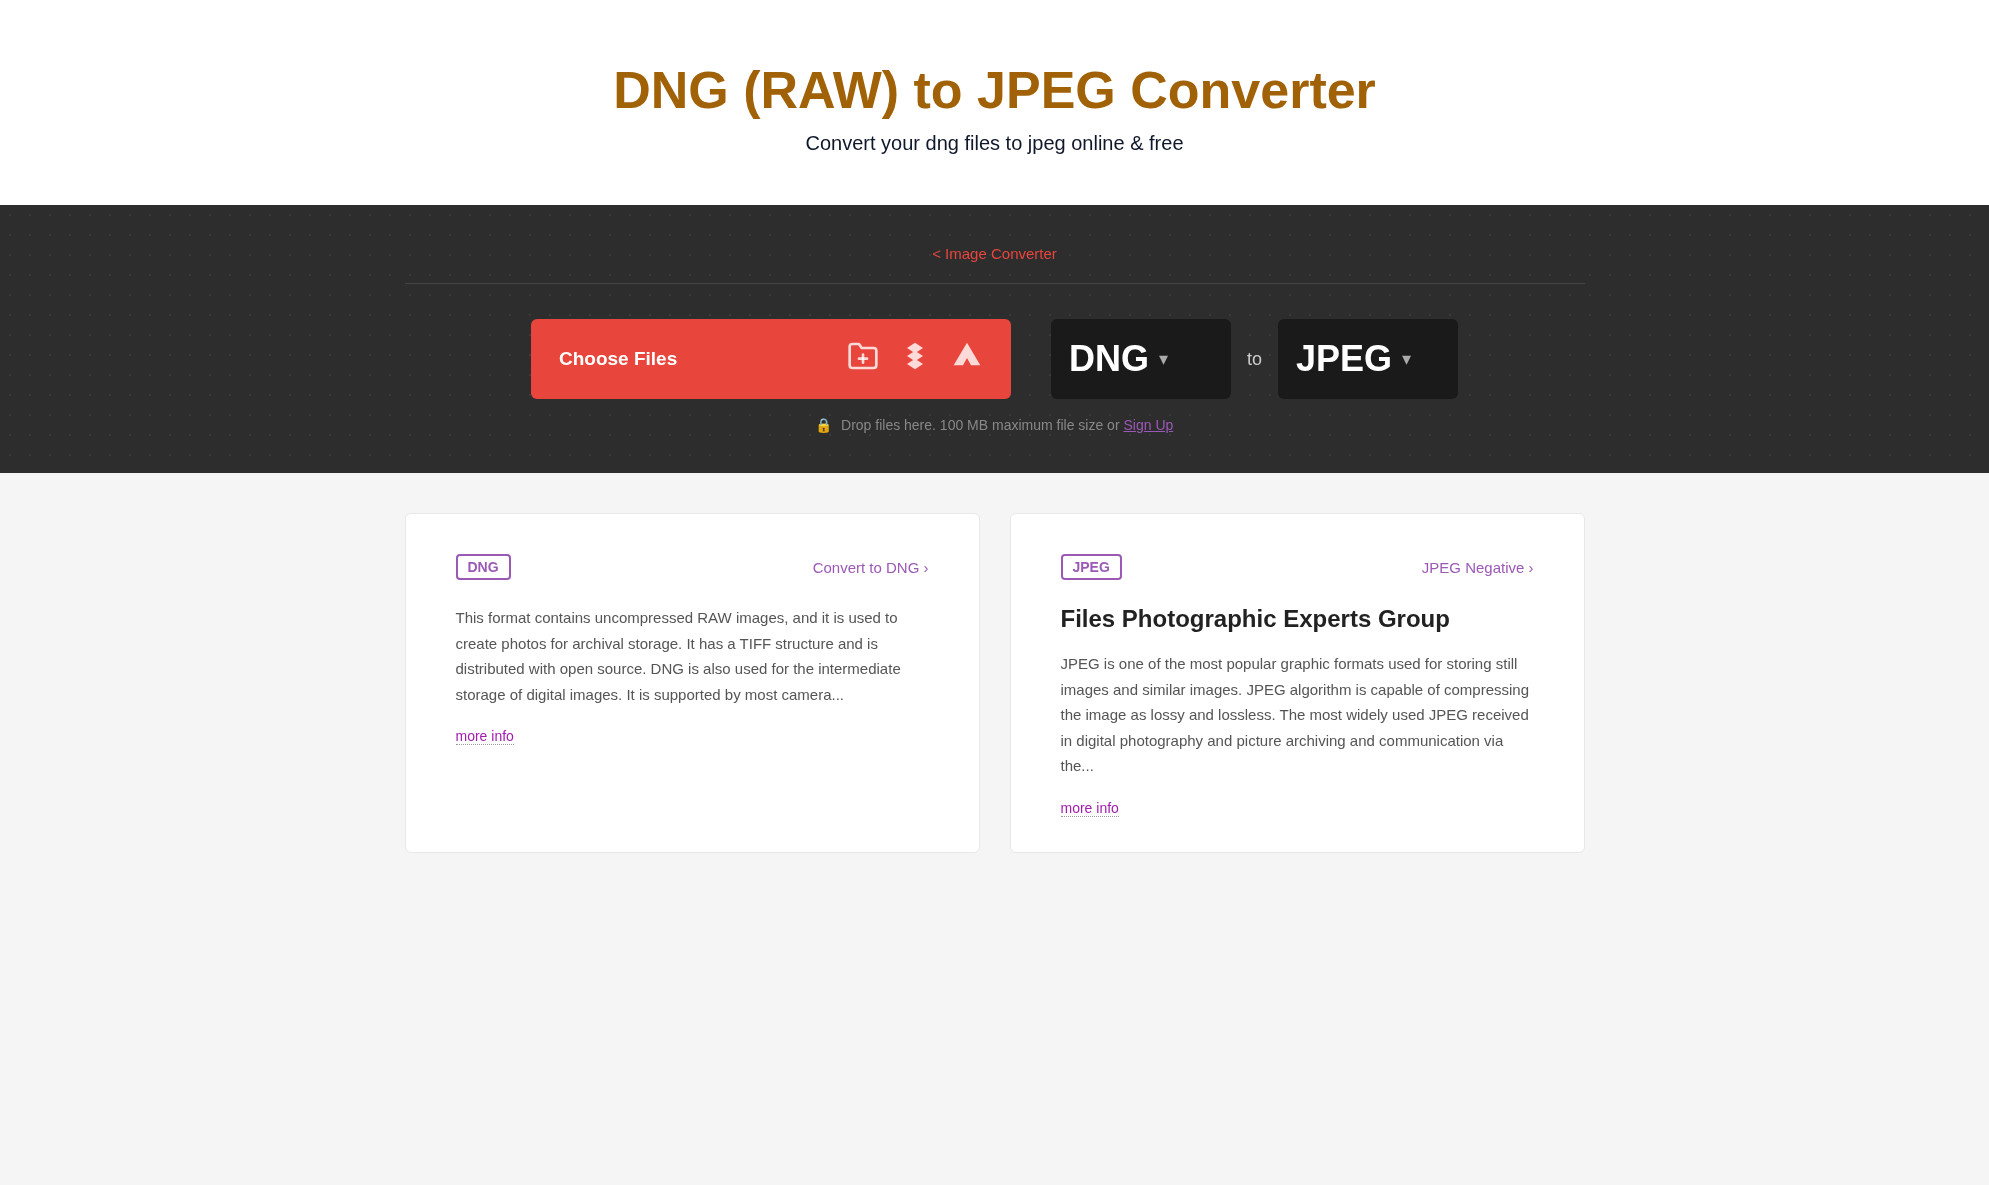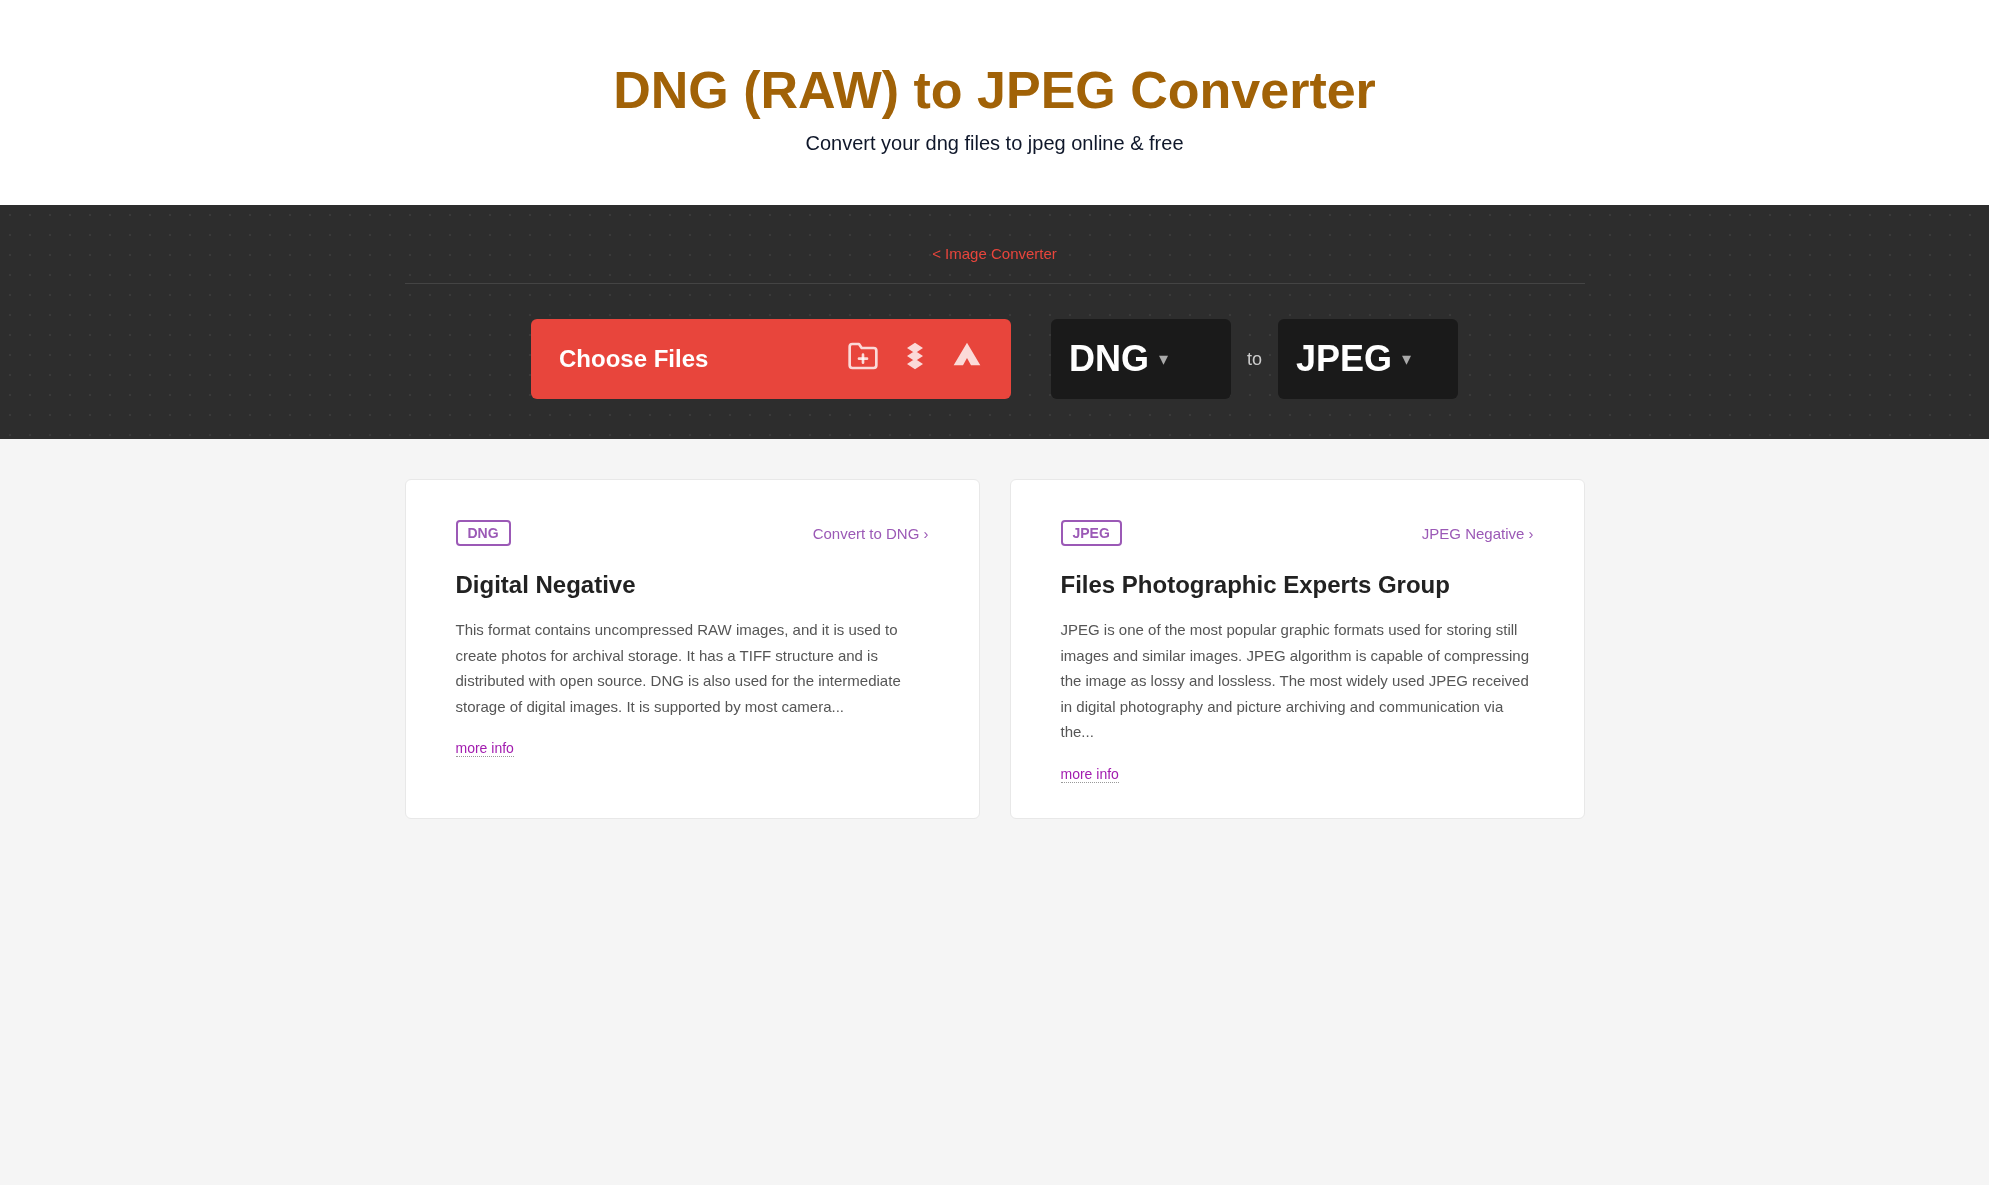--- a/index.html
+++ b/index.html
@@ -92,21 +92,21 @@
       padding: 0 28px;
       height: 80px;
       display: flex;
       align-items: center;
       gap: 20px;
       cursor: pointer;
       min-width: 480px;
     }
 
     .choose-files-label {
-      font-size: 24px;
+      font-size: 19px;
       font-weight: 600;
       color: #fff;
       flex: 1;
       text-align: left;
     }
 
     .btn-icon {
       font-size: 28px;
       color: rgba(255,255,255,0.8);
       cursor: pointer;
@@ -283,32 +283,36 @@
           </div>
           <span class="to-text">to</span>
           <div class="format-box">
             <span class="format-box-label">JPEG</span>
             <span class="format-chevron">▾</span>
           </div>
         </div>
 
       </div>
 
+      <div class="drop-zone-text">
+        <span class="lock-icon">🔒</span>
+        <span>Drop files here. 100 MB maximum file size or</span>
+        <a class="signup-link">Sign Up</a>
+      </div>
 
     </div>
   </div>
 
   <div class="info-cards-section">
 
     <div class="info-card">
       <div class="card-header">
         <span class="format-badge">DNG</span>
         <a class="convert-link">Convert to DNG</a>
       </div>
-      <h2 class="card-title">Digital Negative</h2>
       <p class="card-description">This format contains uncompressed RAW images, and it is used to create photos for archival storage. It has a TIFF structure and is distributed with open source. DNG is also used for the intermediate storage of digital images. It is supported by most camera...</p>
       <a class="more-info-link">more info</a>
     </div>
 
     <div class="info-card">
       <div class="card-header">
         <span class="format-badge">JPEG</span>
         <a class="convert-link">JPEG Negative</a>
       </div>
       <h2 class="card-title">Files Photographic Experts Group</h2>

